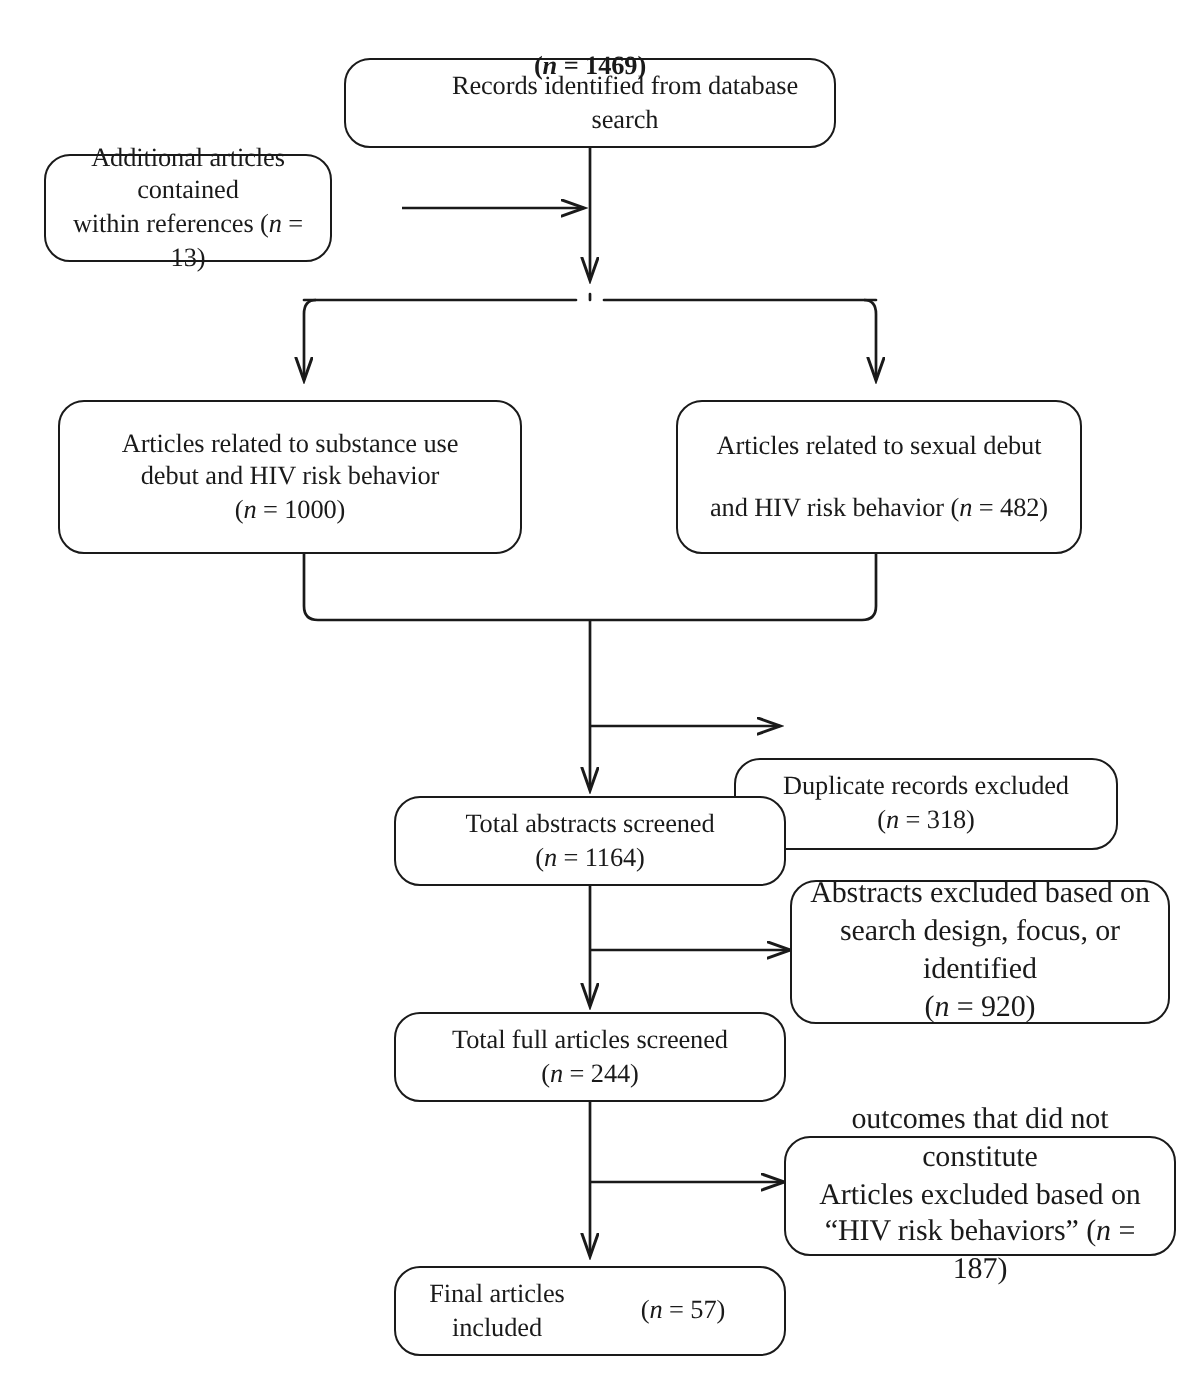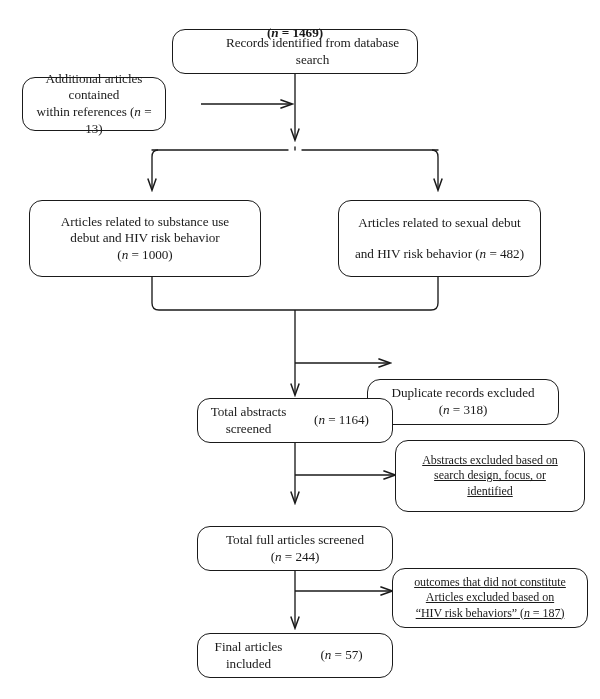--- a/index.html
+++ b/index.html
@@ -43,22 +43,21 @@
   }
   .node .txt {
     display: block;
     width: 100%;
     white-space: pre-line;
   }
   .node i {
     font-style: italic;
   }
   .tight {
-    font-size: 12px;
-    text-decoration: underline;
+    font-size: 15px;
   }
 </style>
 </head>
 <body>
 
 <div id="canvas">
 
   <svg id="edges" viewBox="0 0 600 699" width="600" height="699">
     <defs>
       <marker id="arw" markerWidth="10" markerHeight="10" refX="8.6" refY="3.4" orient="auto" markerUnits="strokeWidth">
@@ -110,32 +109,33 @@
   <div class="node" style="left:338px; top:200px; width:203px; height:77px; flex-direction:column; justify-content:center;gap:14px;">
     <span class="txt">Articles related to sexual debut</span>
     <span class="txt">and HIV risk behavior (<i>n</i> = 482)</span>
   </div>
 
   <div class="node" style="left:367px; top:340px; width:192px; height:46px; flex-direction:column; justify-content:center;margin-top:39px;">
     <span class="txt">Duplicate records excluded</span>
     <span class="txt">(<i>n</i> = 318)</span>
   </div>
 
-  <div class="node" style="left:197px; top:398px; width:196px; height:45px; flex-direction:row; justify-content:center;">
+  <div class="node" style="left:197px; top:398px; width:196px; height:45px; flex-direction:column; justify-content:center;">
     <span class="txt">Total abstracts screened</span>
     <span class="txt">(<i>n</i> = 1164)</span>
   </div>
 
   <div class="node tight" style="left:395px; top:440px; width:190px; height:72px; flex-direction:column; justify-content:center;">
     <span class="txt">Abstracts excluded based on</span>
     <span class="txt">search design, focus, or</span>
     <span class="txt">identified</span>
+    <span class="txt">(<i>n</i> = 920)</span>
   </div>
 
-  <div class="node" style="left:197px; top:506px; width:196px; height:45px; flex-direction:column; justify-content:center;margin-top:20px;">
+  <div class="node" style="left:197px; top:506px; width:196px; height:45px; flex-direction:column; justify-content:center;">
     <span class="txt">Total full articles screened</span>
     <span class="txt">(<i>n</i> = 244)</span>
   </div>
 
   <div class="node tight" style="left:392px; top:568px; width:196px; height:60px; flex-direction:column; justify-content:center;">
     <span class="txt">outcomes that did not constitute</span>
     <span class="txt">Articles excluded based on</span>
     <span class="txt">“HIV risk behaviors” (<i>n</i> = 187)</span>
   </div>
 

